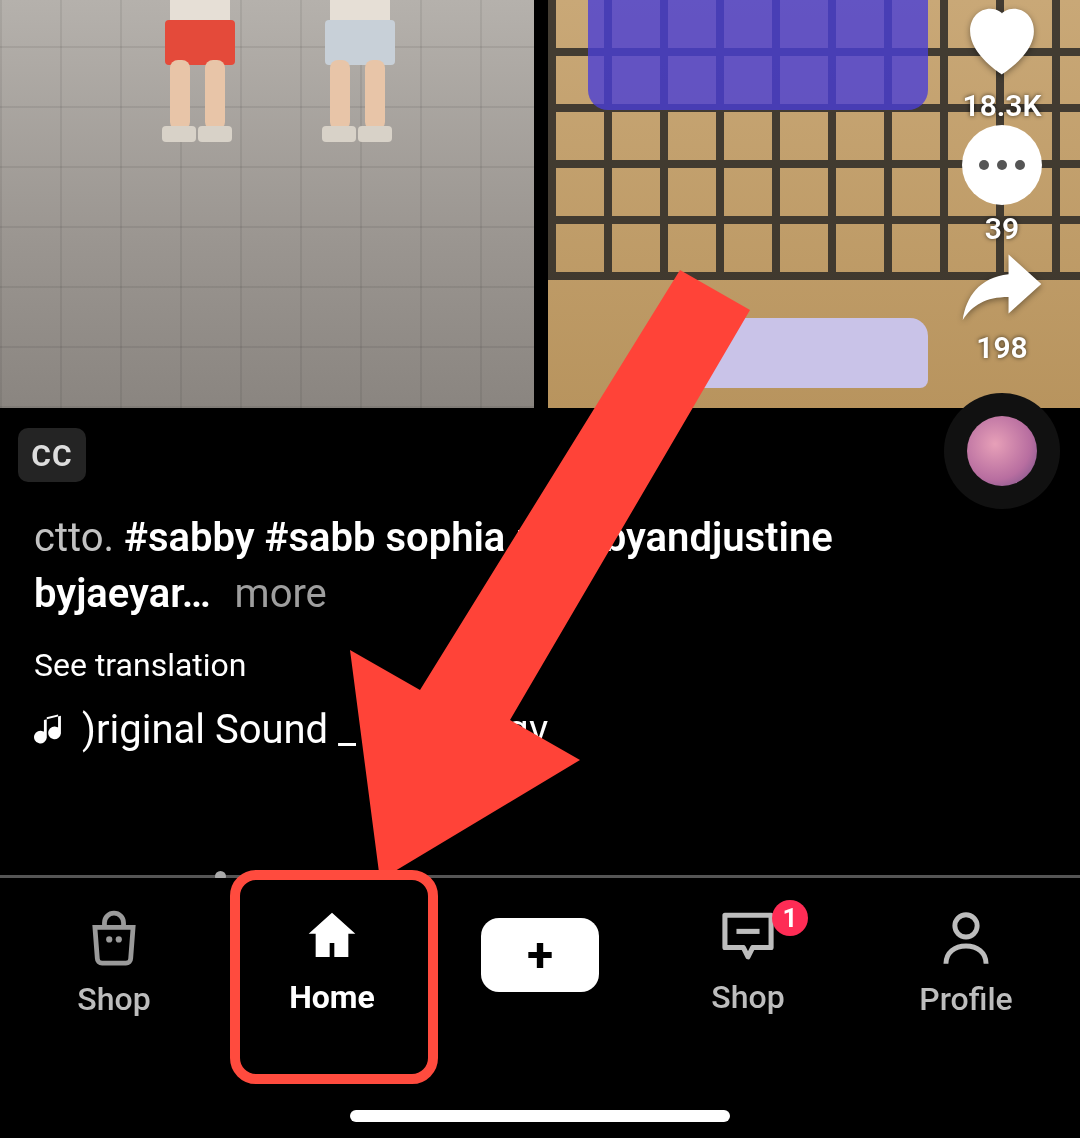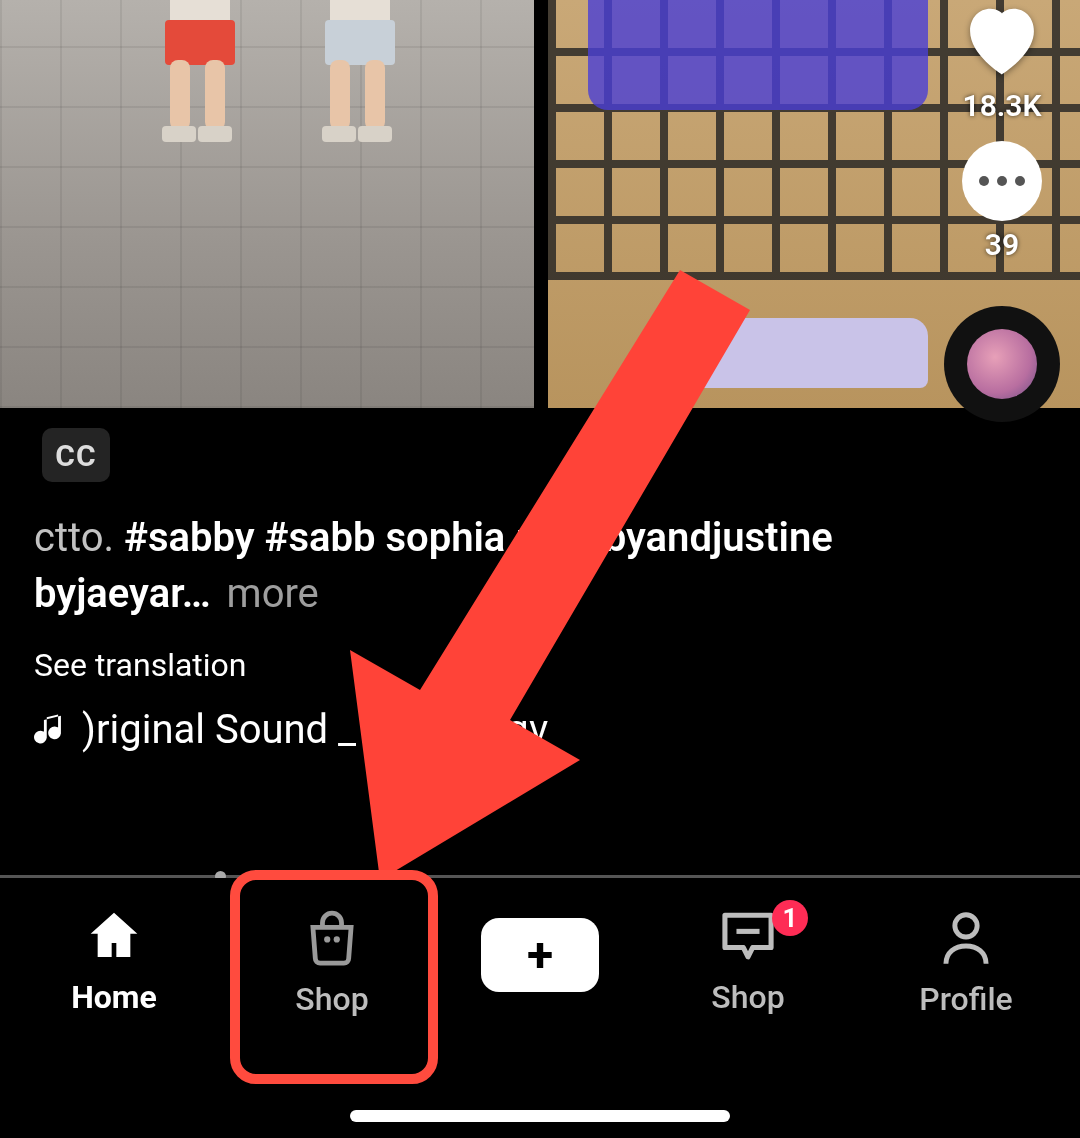--- a/index.html
+++ b/index.html
@@ -128,21 +128,21 @@
 
   
   .action-rail {
     position: absolute;
     right: 18px;
     top: 0;
     width: 120px;
     display: flex;
     flex-direction: column;
     align-items: center;
-    gap: 18px;
+    gap: 2px;
     padding-top: 0;
   }
   .action-item {
     display: flex;
     flex-direction: column;
     align-items: center;
     gap: 6px;
   }
   .action-count {
     font-size: 30px;
@@ -175,21 +175,21 @@
     content: "";
     position: absolute;
     width: 70px; height: 70px;
     border-radius: 50%;
     background: radial-gradient(circle at 40% 40%, #e7a0b8, #b86ea0 60%, #6a4c84);
   }
 
   
   .cc-badge {
     position: absolute;
-    left: 42px;
+    left: 18px;
     top: 428px;
     width: 68px;
     height: 54px;
     background: rgba(60,60,60,0.6);
     border-radius: 10px;
     display: flex; align-items: center; justify-content: center;
     color: #ddd;
     font-size: 30px;
     font-weight: 700;
     letter-spacing: 1px;
@@ -208,21 +208,21 @@
     font-weight: 700;
     margin-bottom: 24px;
   }
   .description {
     font-size: 40px;
     line-height: 56px;
     font-weight: 400;
   }
   .description .ctto { color: #c2c2c2; text-align: right; }
   .description .hashtag { color: #fff; font-weight: 600; }
-  .description .more { color: #9e9e9e; font-weight: 400; margin-left: 6px; }
+  .description .more { color: #9e9e9e; font-weight: 400; margin-left: 14px; }
   .see-translation {
     margin-top: 24px;
     font-size: 32px;
     color: #fff;
     font-weight: 400;
   }
   .sound-row {
     margin-top: 22px;
     font-size: 40px;
     display: flex;
@@ -400,20 +400,28 @@
   <div class="action-item">
     <span class="icon-comment">
       <span class="dot"></span>
         <span class="dot"></span>
         <span class="dot"></span>
     </span>
     <span class="action-count">39</span>
   </div>
 
 
+  <div class="action-item">
+    <span class="icon-share">
+      <svg width="86" height="72" viewBox="0 0 26 22">
+        <path d="M15 2l10 9-10 9v-5c-7 0-11 2.5-14 7 1-7 5-13 14-14V2z" fill="#fff"></path>
+      </svg>
+    </span>
+    <span class="action-count">198</span>
+  </div>
 
   <div class="record-disc"></div>
 </div>
 
 <div class="cc-badge">CC</div>
 
 <div class="caption">
   <div class="description">
     <span class="ctto">ctto.</span>
     <span class="hashtag">#sabby #sabb       sophia #sabbyandjustine         byjaeyar…</span>
@@ -430,42 +438,42 @@
   </div>
 </div>
 
 <svg class="red-arrow" viewBox="0 0 500 620">
   <polygon points="370,0 440,40 200,450 270,490 70,610 40,380 110,420" fill="#ff4338"></polygon>
 </svg>
 
 <div class="progress-bar"></div>
 
 <div class="bottom-nav">
-
-  <div class="nav-item active">
-    <span>
-      <svg width="58" height="56" viewBox="0 0 24 24">
-        <path d="M12 2 2 11h3v10h6v-6h2v6h6V11h3L12 2z" fill="#fff"></path>
-      </svg>
-    </span>
-    <span class="nav-label">Home</span>
-  </div>
 
   <div class="nav-item">
     <span>
       <svg width="62" height="58" viewBox="0 0 26 24">
         <path d="M5 8h16l-1 13a2 2 0 0 1-2 2H8a2 2 0 0 1-2-2L5 8z" fill="none" stroke="#9a9a9a" stroke-width="2"></path>
         <path d="M9 8V6a4 4 0 0 1 8 0v2" fill="none" stroke="#9a9a9a" stroke-width="2"></path>
         <circle cx="11" cy="13" r="1.3" fill="#9a9a9a"></circle>
         <circle cx="15" cy="13" r="1.3" fill="#9a9a9a"></circle>
       </svg>
     </span>
     <span class="nav-label">Shop</span>
   </div>
 
+  <div class="nav-item active">
+    <span>
+      <svg width="58" height="56" viewBox="0 0 24 24">
+        <path d="M12 2 2 11h3v10h6v-6h2v6h6V11h3L12 2z" fill="#fff"></path>
+      </svg>
+    </span>
+    <span class="nav-label">Home</span>
+  </div>
+
   <div class="nav-item" style="width:140px;">
     <div class="create-btn">
       <span class="create-plus">+</span>
     </div>
   </div>
 
   <div class="nav-item">
     <span>
       <svg width="60" height="56" viewBox="0 0 26 24">
         <path d="M3 3h20v14H15l-2 4-2-4H3V3z" fill="none" stroke="#bdbdbd" stroke-width="2.2" stroke-linejoin="round"></path>

